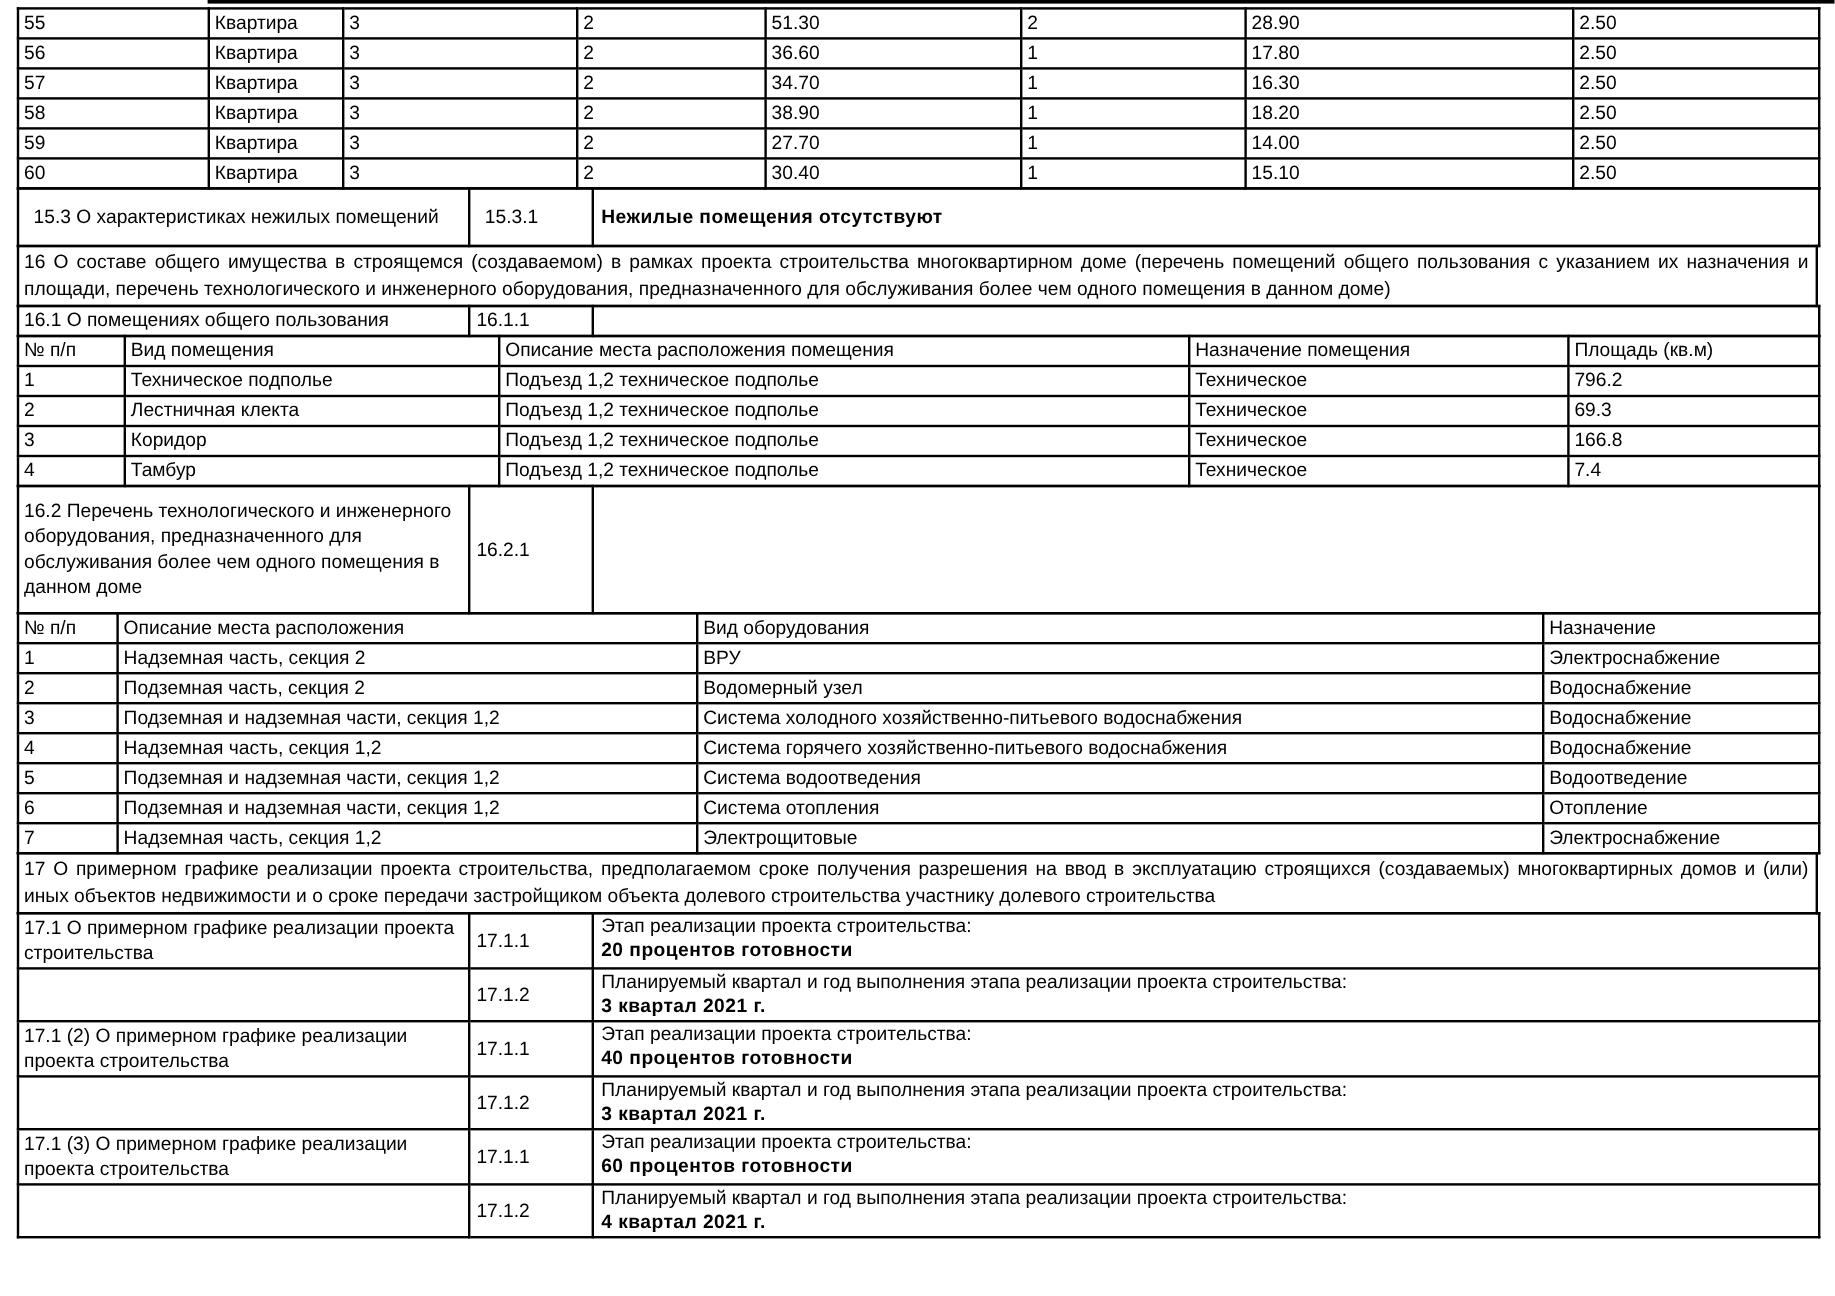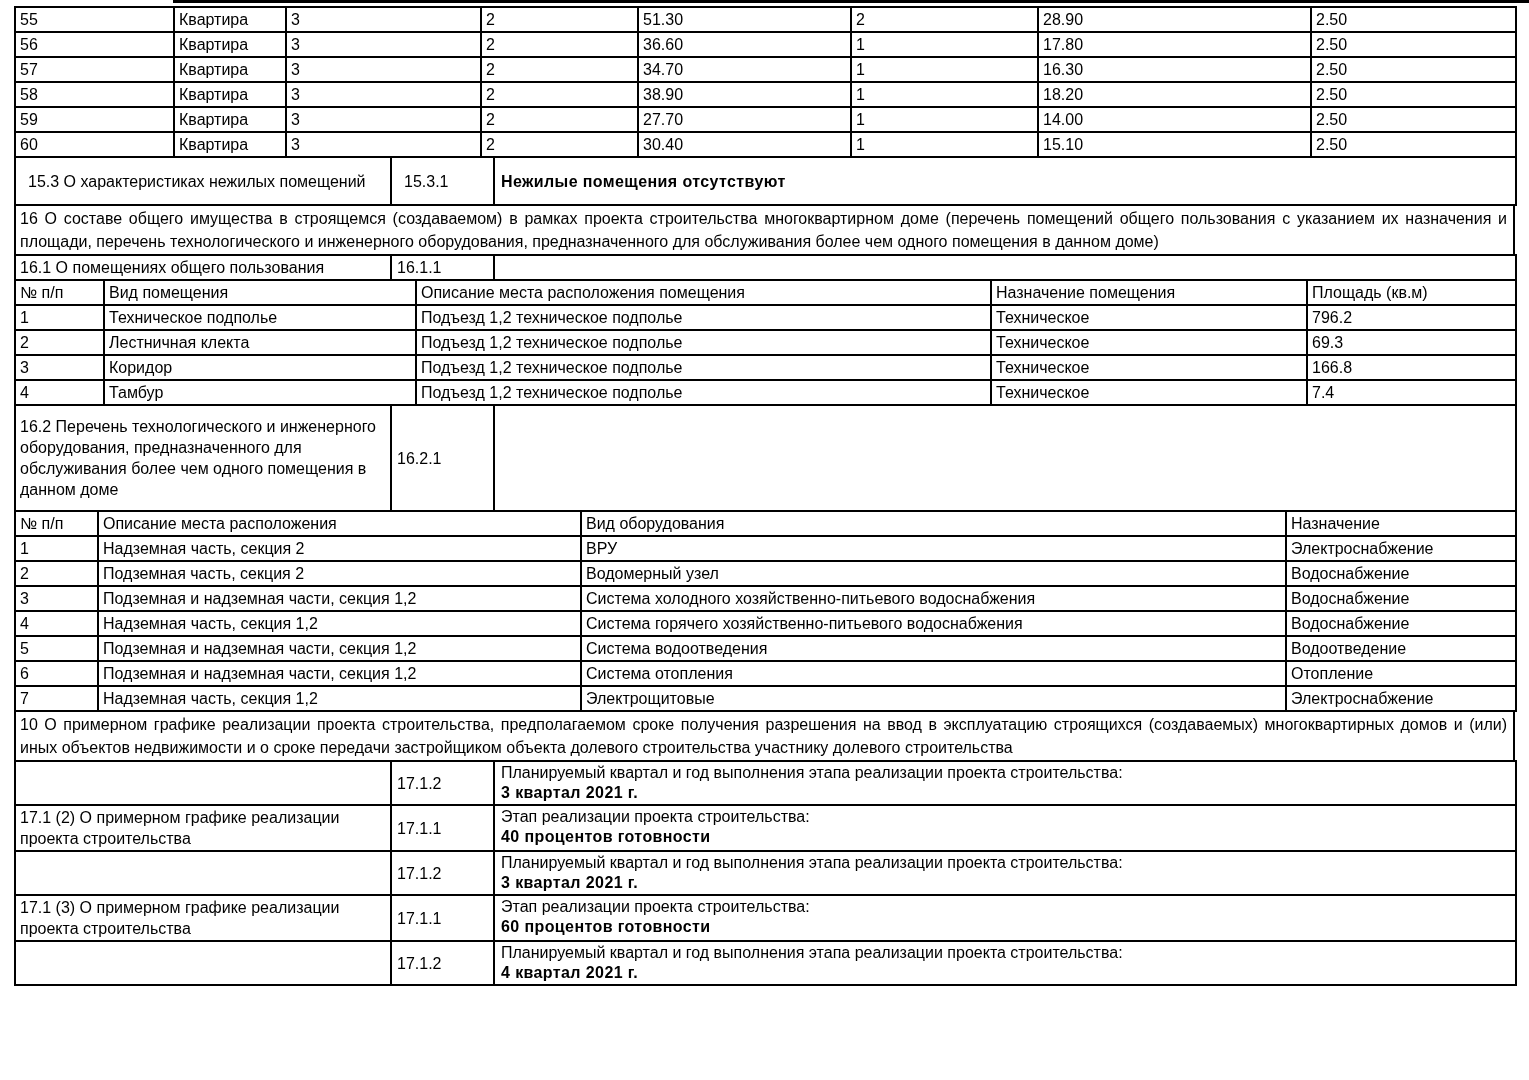--- a/index.html
+++ b/index.html
@@ -301,33 +301,41 @@
             <td>Надземная часть, секция 1,2</td>
             <td>Электрощитовые</td>
             <td>Электроснабжение</td>
           </tr>
         </tbody>
     </table>
 
     <table class="t-par">
       <tbody>
         <tr>
-          <td>10 О примерном графике реализации проекта строительства, предполагаемом сроке получения разрешения на ввод в эксплуатацию строящихся (создаваемых) многоквартирных домов и (или) иных объектов недвижимости и о сроке передачи застройщиком объекта долевого строительства участнику долевого строительства</td>
+          <td>17 О примерном графике реализации проекта строительства, предполагаемом сроке получения разрешения на ввод в эксплуатацию строящихся (создаваемых) многоквартирных домов и (или) иных объектов недвижимости и о сроке передачи застройщиком объекта долевого строительства участнику долевого строительства</td>
         </tr>
       </tbody>
     </table>
 
     <table class="t-sched">
       <colgroup>
           <col class="sc0">
           <col class="sc1">
           <col class="sc2">
         </colgroup>
       <tbody>
         <tr>
+          <td class="sec-label">17.1 О примерном графике реализации проекта строительства</td>
+          <td class="sec-code">17.1.1</td>
+          <td class="val">
+            <div class="v1">Этап реализации проекта строительства:</div>
+            <div class="v1 b">20 процентов готовности</div>
+          </td>
+        </tr>
+        <tr>
           <td></td>
           <td class="sec-code">17.1.2</td>
           <td class="val">
             <div class="v1">Планируемый квартал и год выполнения этапа реализации проекта строительства:</div>
             <div class="v1 b">3 квартал 2021 г.</div>
           </td>
         </tr>
         <tr>
           <td class="sec-label">17.1 (2) О примерном графике реализации проекта строительства</td>
           <td class="sec-code">17.1.1</td>

